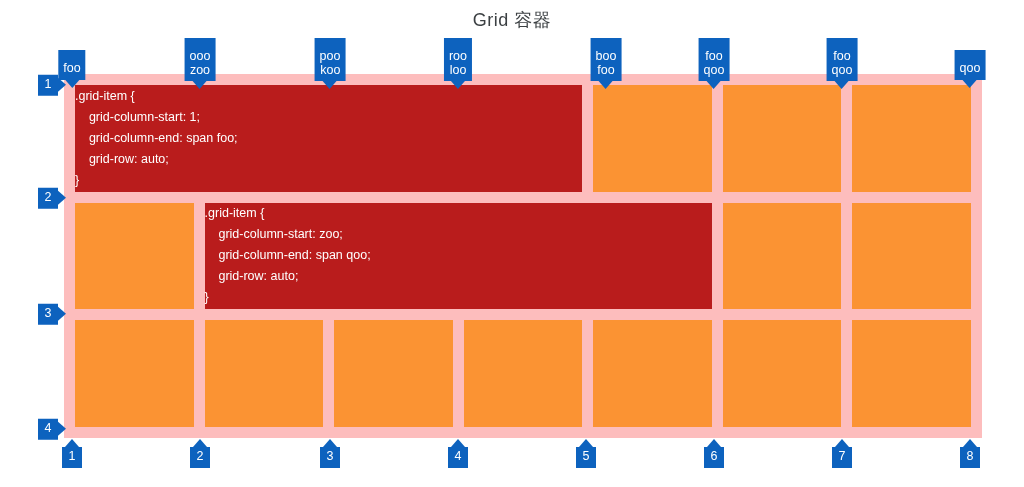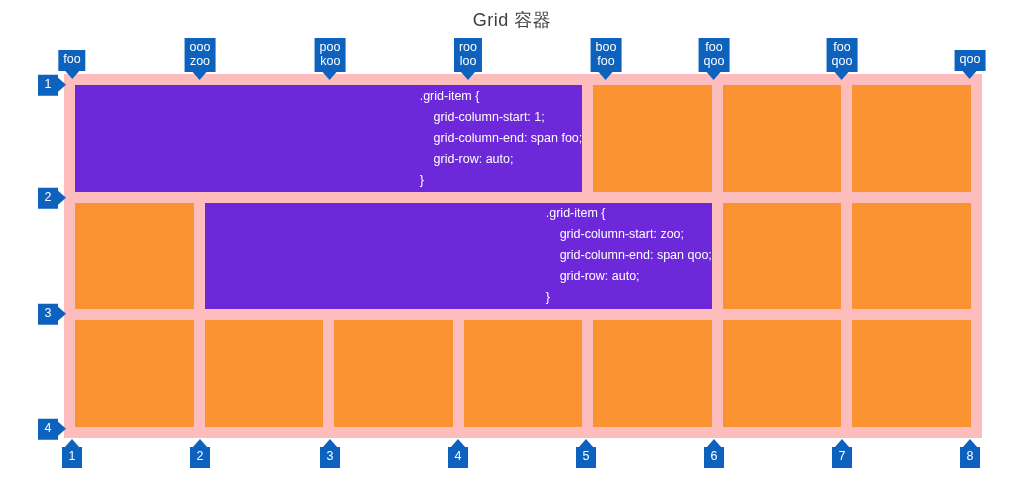--- a/index.html
+++ b/index.html
@@ -41,24 +41,24 @@
     display: grid;
     grid-template-columns: repeat(7, 1fr);
     grid-template-rows: repeat(3, 1fr);
     gap: 11px;
   }
 
   .cell {
     background: #fb9333;
   }
   .cell.span-item {
-    background: #6d28d9;
+    background: #b91c1c;
     display: flex;
     align-items: center;
-    justify-content: flex-end;
+    justify-content: flex-start;
   }
 
   .code-block {
     color: #ffffff;
     font-size: 12.5px;
     line-height: 1.68;
     white-space: pre;
     text-align: left;
     font-family: "Liberation Sans", sans-serif;
   }
@@ -70,21 +70,21 @@
     color: #ffffff;
     font-size: 12.5px;
     line-height: 1.08;
     text-align: center;
     font-family: "Liberation Sans", sans-serif;
   }
 
   
   .marker-top {
     transform: translateX(-50%);
-    padding: 3px 5px 4px 5px;
+    padding: 12px 5px 4px 5px;
     min-width: 20px;
     box-sizing: border-box;
   }
   .marker-top .pointer {
     position: absolute;
     left: 50%;
     top: 100%;
     transform: translateX(-50%);
     width: 0;
     height: 0;
@@ -178,21 +178,21 @@
     <div class="marker marker-top" style="left: 200px; top: 38px;">
       <span class="lbl">ooo
 zoo</span>
       <span class="pointer"></span>
     </div>
     <div class="marker marker-top" style="left: 330px; top: 38px; text-align: right;">
       <span class="lbl">poo
 koo</span>
       <span class="pointer"></span>
     </div>
-    <div class="marker marker-top" style="left: 468px; top: 38px;">
+    <div class="marker marker-top" style="left: 458px; top: 38px;">
       <span class="lbl">roo
 loo</span>
       <span class="pointer"></span>
     </div>
     <div class="marker marker-top" style="left: 606px; top: 38px;">
       <span class="lbl">boo
 foo</span>
       <span class="pointer"></span>
     </div>
     <div class="marker marker-top" style="left: 714px; top: 38px;">

